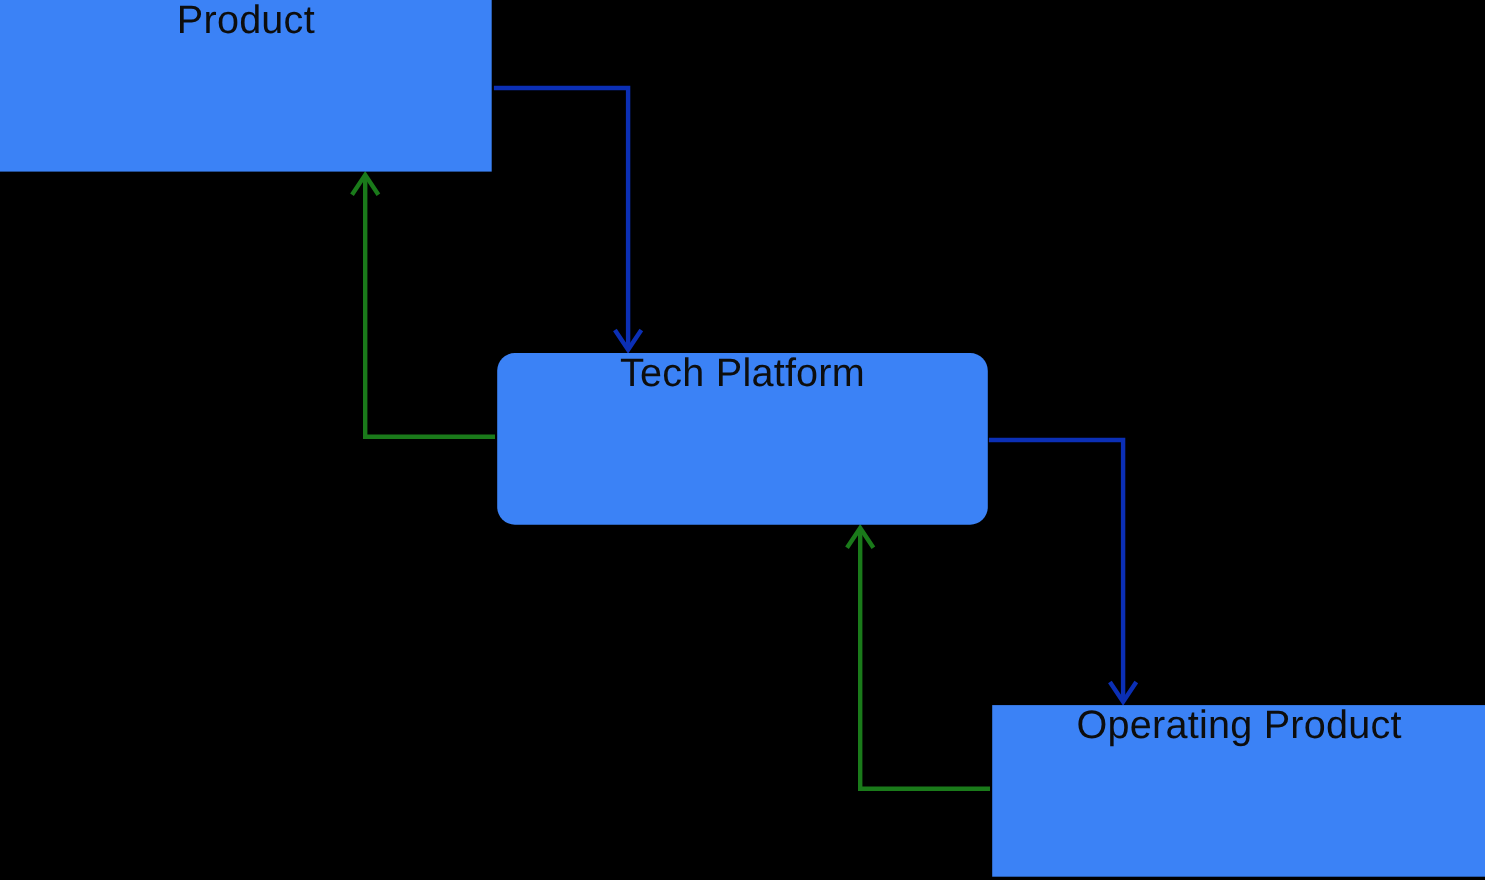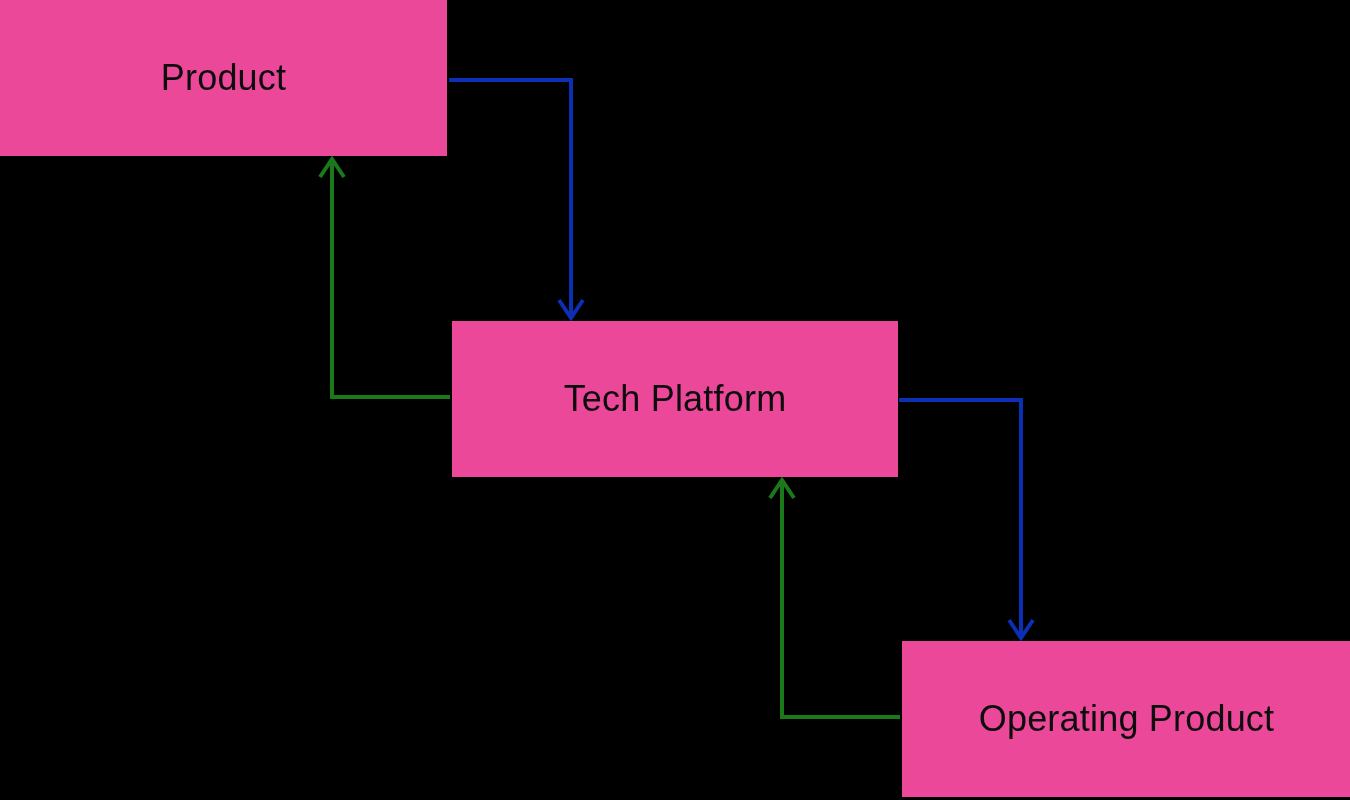--- a/index.html
+++ b/index.html
@@ -22,37 +22,37 @@
   #diagram-svg {
     position: absolute;
     left: 0;
     top: 0;
     width: 1350px;
     height: 800px;
     display: block;
   }
   .node-box {
     position: absolute;
-    background: #ec4899;
+    background: #3b82f6;
     display: flex;
-    align-items: center;
+    align-items: flex-start;
     justify-content: center;
     box-sizing: border-box;
   }
   .node-label {
     font-family: "Liberation Sans", sans-serif;
     font-size: 36px;
     font-weight: 400;
     color: #0d0d0d;
     line-height: 1;
     white-space: nowrap;
     letter-spacing: 0.2px;
   }
   #node-product   { left: 0px;   top: 0px;   width: 447px; height: 156px; }
-  #node-platform  { left: 452px; top: 321px; width: 446px; height: 156px; }
+  #node-platform  { left: 452px; top: 321px; width: 446px; height: 156px; border-radius: 16px; }
   #node-os        { left: 902px; top: 641px; width: 449px; height: 156px; }
 </style>
 </head>
 <body>
 
 <div id="diagram-root">
 
   <svg id="diagram-svg" viewBox="0 0 1350 800" xmlns="http://www.w3.org/2000/svg">
 
     <g>

